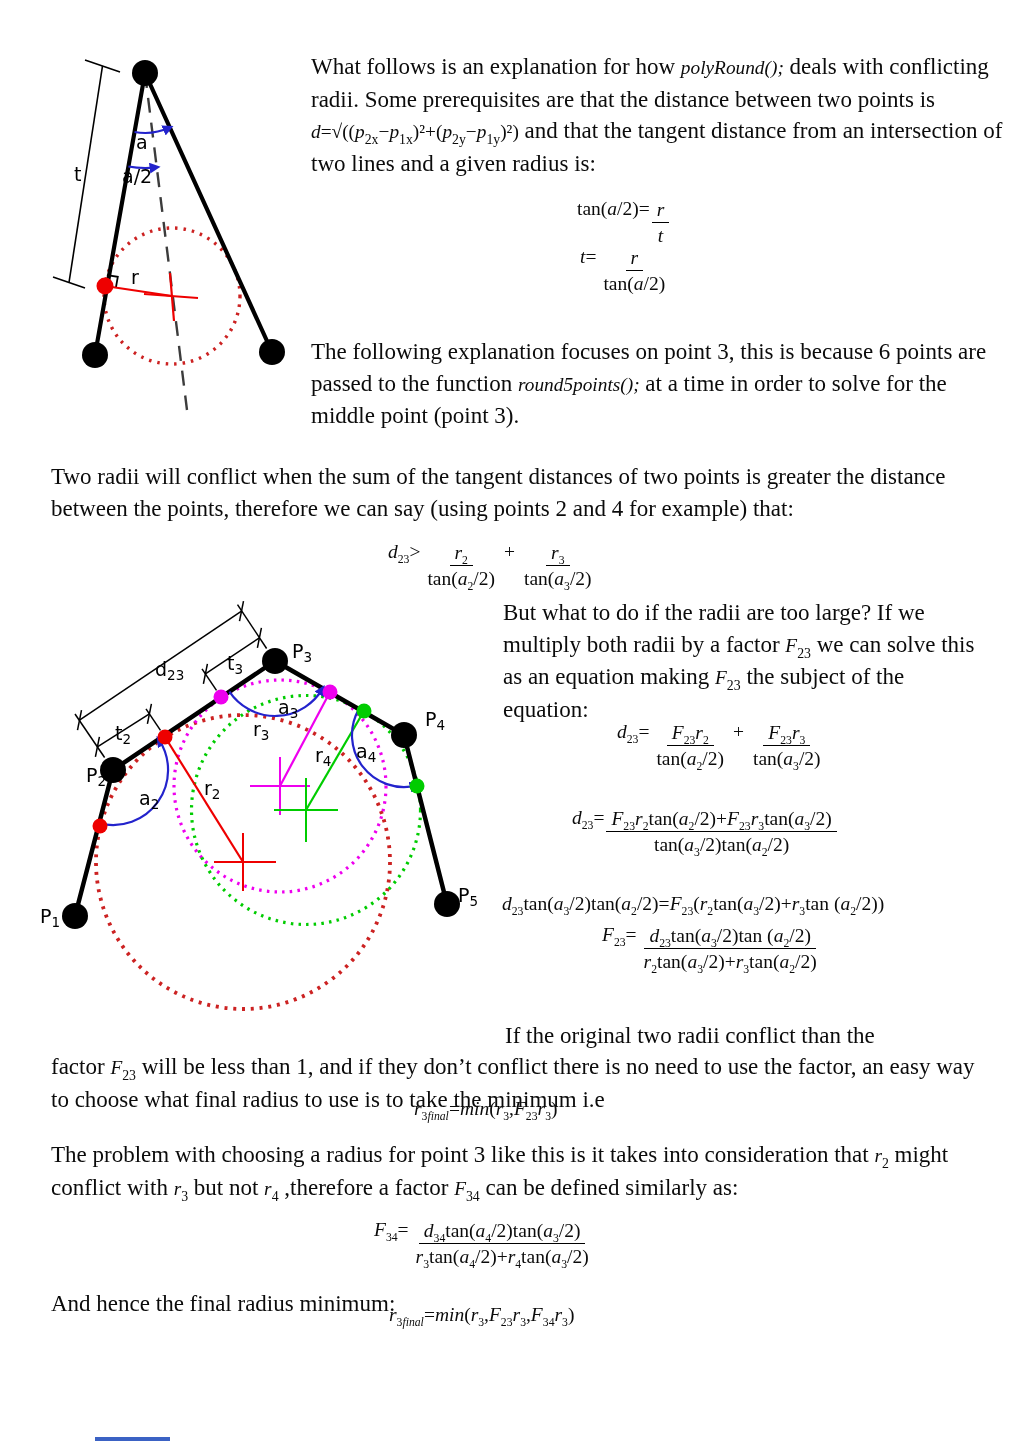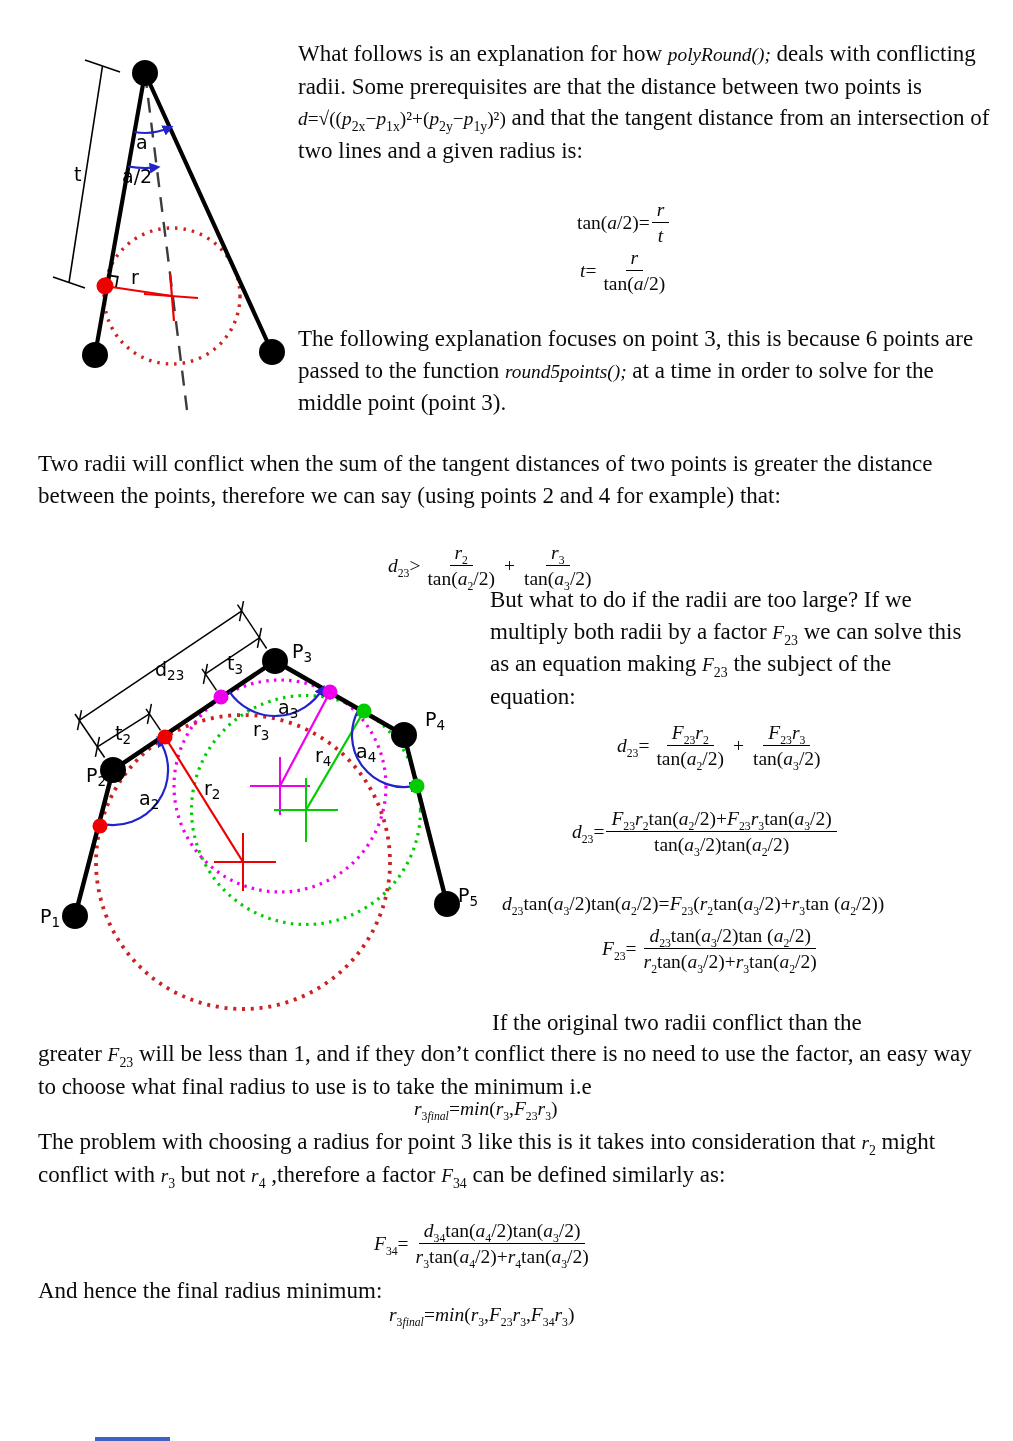--- a/index.html
+++ b/index.html
@@ -1,25 +1,25 @@
 <!DOCTYPE html>
 <html style="--c-blue: #2323cc; --c-red: #ee0000; --c-crimson: #cc2222; --c-magenta: #ee00ee; --c-green: #00cc00; --c-ink: #000000; --c-strip: #3b62c4;"><head>
 <meta charset="utf-8">
 <style>
   html,body{margin:0;padding:0;background:#ffffff;}
   body{width:1013px;height:1441px;position:relative;font-family:"Liberation Serif",serif;color:#0b0b0b;overflow:hidden;}
   .abs{position:absolute;}
-  .para{font-size:23px;line-height:31.5px;margin:0;}
+  .para{font-size:23px;line-height:31.5px;margin:13px;}
   .tk-n{}
   .tk-i{font-style:italic;}
   .tk-m{font-size:0.84em;}
   .tk-mi{font-size:0.84em;font-style:italic;}
   sub{font-size:0.60em;line-height:0;}
   sub.it{font-style:italic;}
-  .formula{display:flex;align-items:center;font-size:19.5px;white-space:nowrap;}
+  .formula{display:flex;align-items:flex-start;font-size:19.5px;white-space:nowrap;}
   .formula .row{display:inline-block;}
   .frac{display:inline-flex;flex-direction:column;align-items:center;margin:0 2px;line-height:1.18;}
   .frac .num{display:block;border-bottom:1.3px solid #000;padding:0 5px 1px 5px;text-align:center;}
   .frac .den{display:block;padding:1px 5px 0 5px;text-align:center;}
   .op{margin:0 2px;}
   .nowrap{white-space:nowrap;}
   svg text.lbl{font-family:"DejaVu Sans",sans-serif;font-size:19px;fill:#000;}
   svg text.lbl tspan.s{font-size:13.5px;}
   svg .lblblue{fill:var(--c-blue);}
   svg .lblred{fill:var(--c-red);}
@@ -234,21 +234,21 @@
 <div class="formula abs" style="left:602px;top:924px">
   <span class="row"><span class="tk-i">F</span><sub>23</sub><span class="tk-n">=</span></span>
   <span class="frac">
       <span class="num"><span class="tk-i">d</span><sub>23</sub><span class="tk-n">tan(</span><span class="tk-i">a</span><sub>3</sub><span class="tk-n">/2)</span><span class="tk-n">tan (</span><span class="tk-i">a</span><sub>2</sub><span class="tk-n">/2)</span></span>
       <span class="den"><span class="tk-i">r</span><sub>2</sub><span class="tk-n">tan(</span><span class="tk-i">a</span><sub>3</sub><span class="tk-n">/2)+</span><span class="tk-i">r</span><sub>3</sub><span class="tk-n">tan(</span><span class="tk-i">a</span><sub>2</sub><span class="tk-n">/2)</span></span>
     </span>
 </div>
 
 <p class="para abs nowrap" style="left:492px;top:1007px">If the original two radii conflict than the</p>
 
-<p class="para abs" style="left:38px;top:1038px;width:945px"><span class="tk-n">greater  </span><span class="tk-mi">F</span><sub>23</sub><span class="tk-n">  will be less than 1, and if they don’t conflict there is no need to use the factor, an easy way to choose what final radius to use is to take the minimum i.e</span></p>
+<p class="para abs" style="left:38px;top:1038px;width:945px"><span class="tk-n">factor  </span><span class="tk-mi">F</span><sub>23</sub><span class="tk-n">  will be less than 1, and if they don’t conflict there is no need to use the factor, an easy way to choose what final radius to use is to take the minimum i.e</span></p>
 
 <div class="formula abs" style="left:414px;top:1098px">
   <span class="row"><span class="tk-i">r</span><sub>3</sub><sub class="it">final</sub><span class="tk-n">=</span><span class="tk-i">min</span><span class="tk-n">(</span><span class="tk-i">r</span><sub>3</sub><span class="tk-n">,</span><span class="tk-i">F</span><sub>23</sub><span class="tk-i">r</span><sub>3</sub><span class="tk-n">)</span></span>
 </div>
 
 <p class="para abs" style="left:38px;top:1126px;width:945px"><span class="tk-n">The problem with choosing a radius for point 3 like this is it takes into consideration that  </span><span class="tk-mi">r</span><sub>2</sub><span class="tk-n">  might conflict with  </span><span class="tk-mi">r</span><sub>3</sub><span class="tk-n">  but not </span><span class="tk-mi">r</span><sub>4</sub><span class="tk-n">  ,therefore a factor  </span><span class="tk-mi">F</span><sub>34</sub><span class="tk-n">  can be defined similarly as:</span></p>
 
 <div class="formula abs" style="left:374px;top:1219px">
   <span class="row"><span class="tk-i">F</span><sub>34</sub><span class="tk-n">=</span></span>
   <span class="frac">

